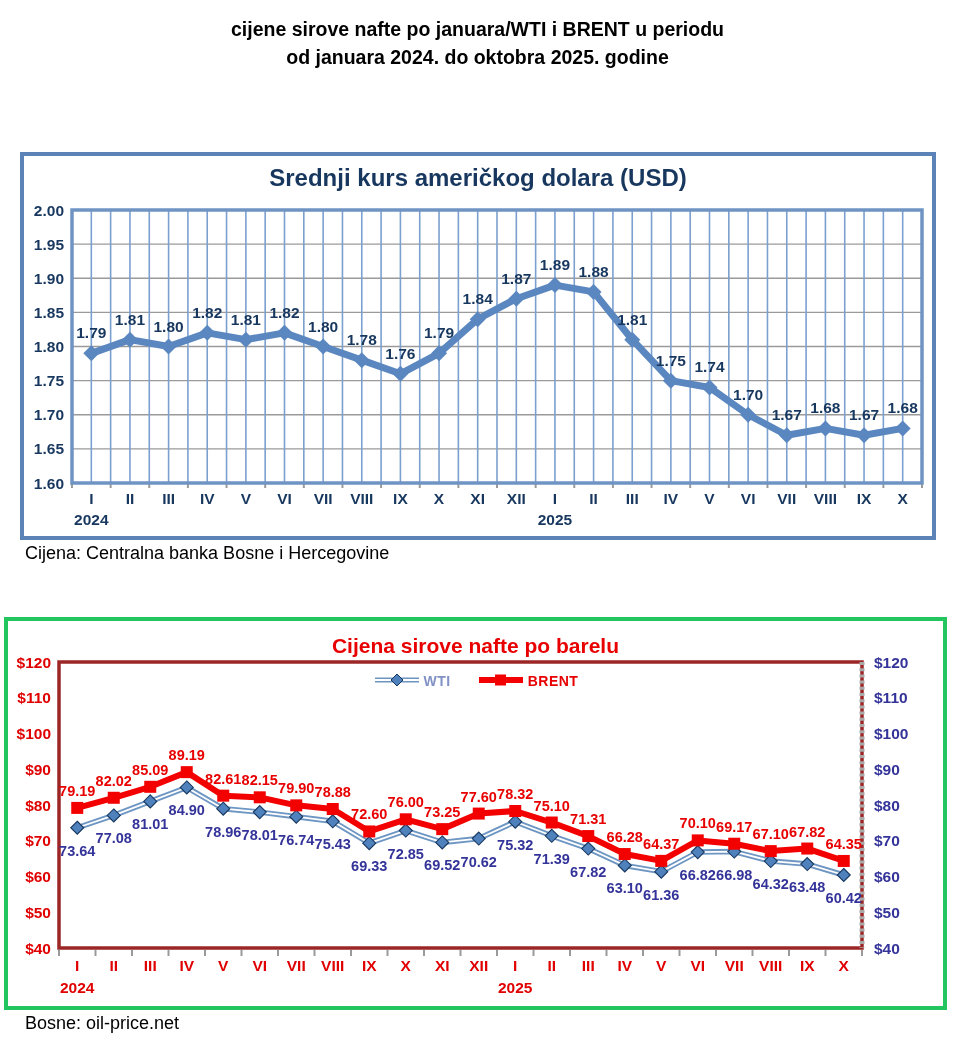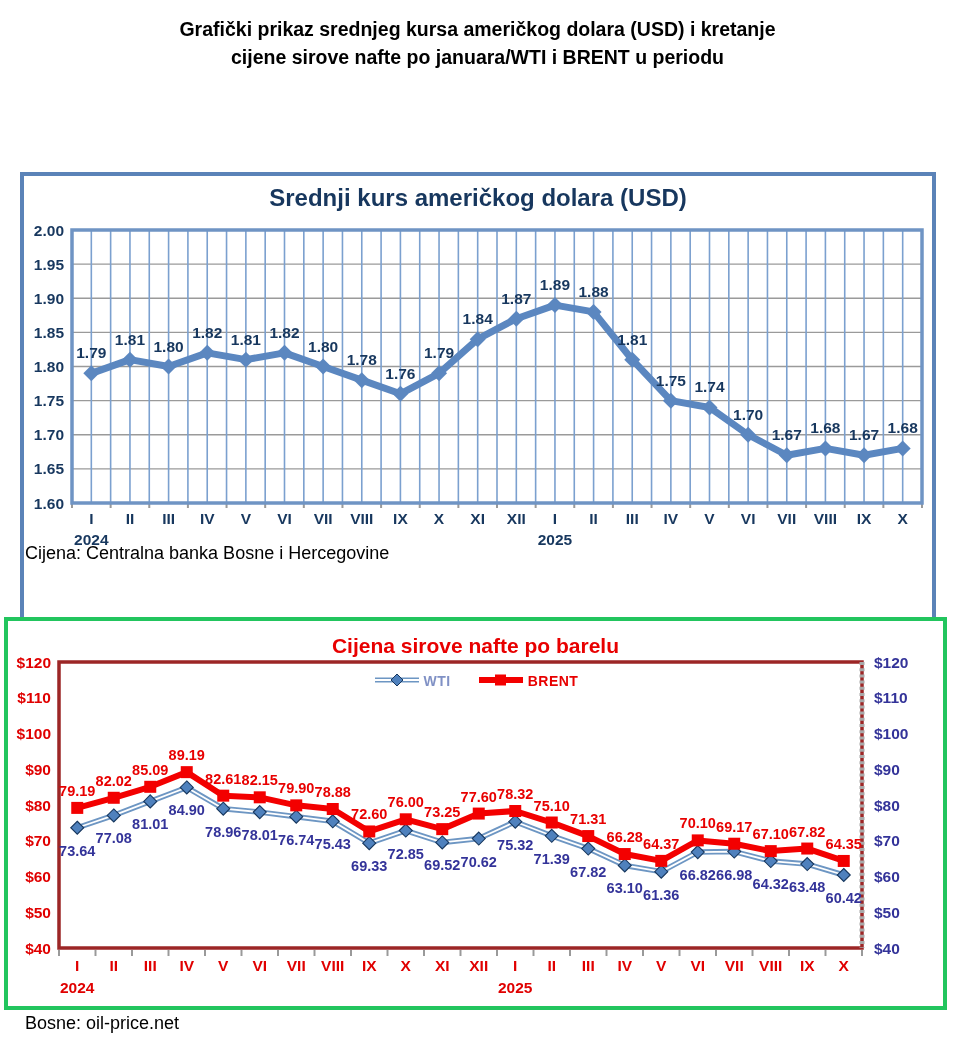--- a/index.html
+++ b/index.html
@@ -1,41 +1,41 @@
 <!DOCTYPE html>
 <html><head>
 <meta charset="utf-8">
 <style>
   html,body{margin:0;padding:0;background:#ffffff;}
   body{width:955px;height:1057px;position:relative;font-family:"Liberation Sans",sans-serif;}
   .main-title{position:absolute;top:16px;left:0;width:955px;text-align:center;
     font-size:19.5px;line-height:27.5px;font-weight:bold;color:#000;}
   .chart-box{position:absolute;background:#fff;box-sizing:border-box;}
-  #usd-box{left:20px;top:152px;width:916px;height:488px;border:4px solid #5b83b8;margin-top:20px;}
+  #usd-box{left:20px;top:152px;width:916px;height:388px;border:4px solid #5b83b8;}
   #oil-box{left:4px;top:617px;width:943px;height:393px;border:4px solid #22c55e;}
   .chart-title{position:absolute;left:0;width:100%;text-align:center;font-weight:bold;z-index:3;}
   #usd-title{top:8px;font-size:24px;color:#17375e;}
   #oil-title{top:13px;font-size:21px;color:#e80000;}
   svg.plot{position:absolute;left:0;top:0;z-index:1;}
   .legend{position:absolute;top:52px;left:0;width:100%;display:flex;justify-content:center;
     align-items:center;gap:26px;z-index:2;}
   .legend-item{display:flex;align-items:flex-start;gap:3px;}
   .legend-label{font-weight:bold;font-size:14px;letter-spacing:0.5px;}
   .legend-label.wti{color:#8091c5;}
   .legend-label.brent{color:#e80000;}
   .source{position:absolute;left:25px;font-size:18px;color:#000;}
   #source-usd{top:543px;}
   #source-oil{top:1013px;}
 </style>
 </head>
 <body>
 
 <div class="main-title">
-  <div>Grafički prikaz srednjeg kursa američkog dolara (USD) i kretanje</div>
   <div>cijene sirove nafte po januara/WTI i BRENT u periodu</div>
+  <div>od januara 2024. do oktobra 2025. godine</div>
 </div>
 
 <div class="chart-box" id="usd-box">
   <div class="chart-title" id="usd-title">Srednji kurs američkog dolara (USD)</div>
   <svg class="plot" id="usd-svg" width="908" height="380" viewBox="0 0 908 380">
       <rect x="48" y="54" width="850" height="273" fill="#ffffff"></rect>
       <line x1="48" y1="292.875" x2="898" y2="292.875" stroke="#9a9a9a" stroke-width="1.4"></line>
       <line x1="48" y1="258.7499999999999" x2="898" y2="258.7499999999999" stroke="#9a9a9a" stroke-width="1.4"></line>
       <line x1="48" y1="224.62500000000003" x2="898" y2="224.62500000000003" stroke="#9a9a9a" stroke-width="1.4"></line>
       <line x1="48" y1="190.5" x2="898" y2="190.5" stroke="#9a9a9a" stroke-width="1.4"></line>

